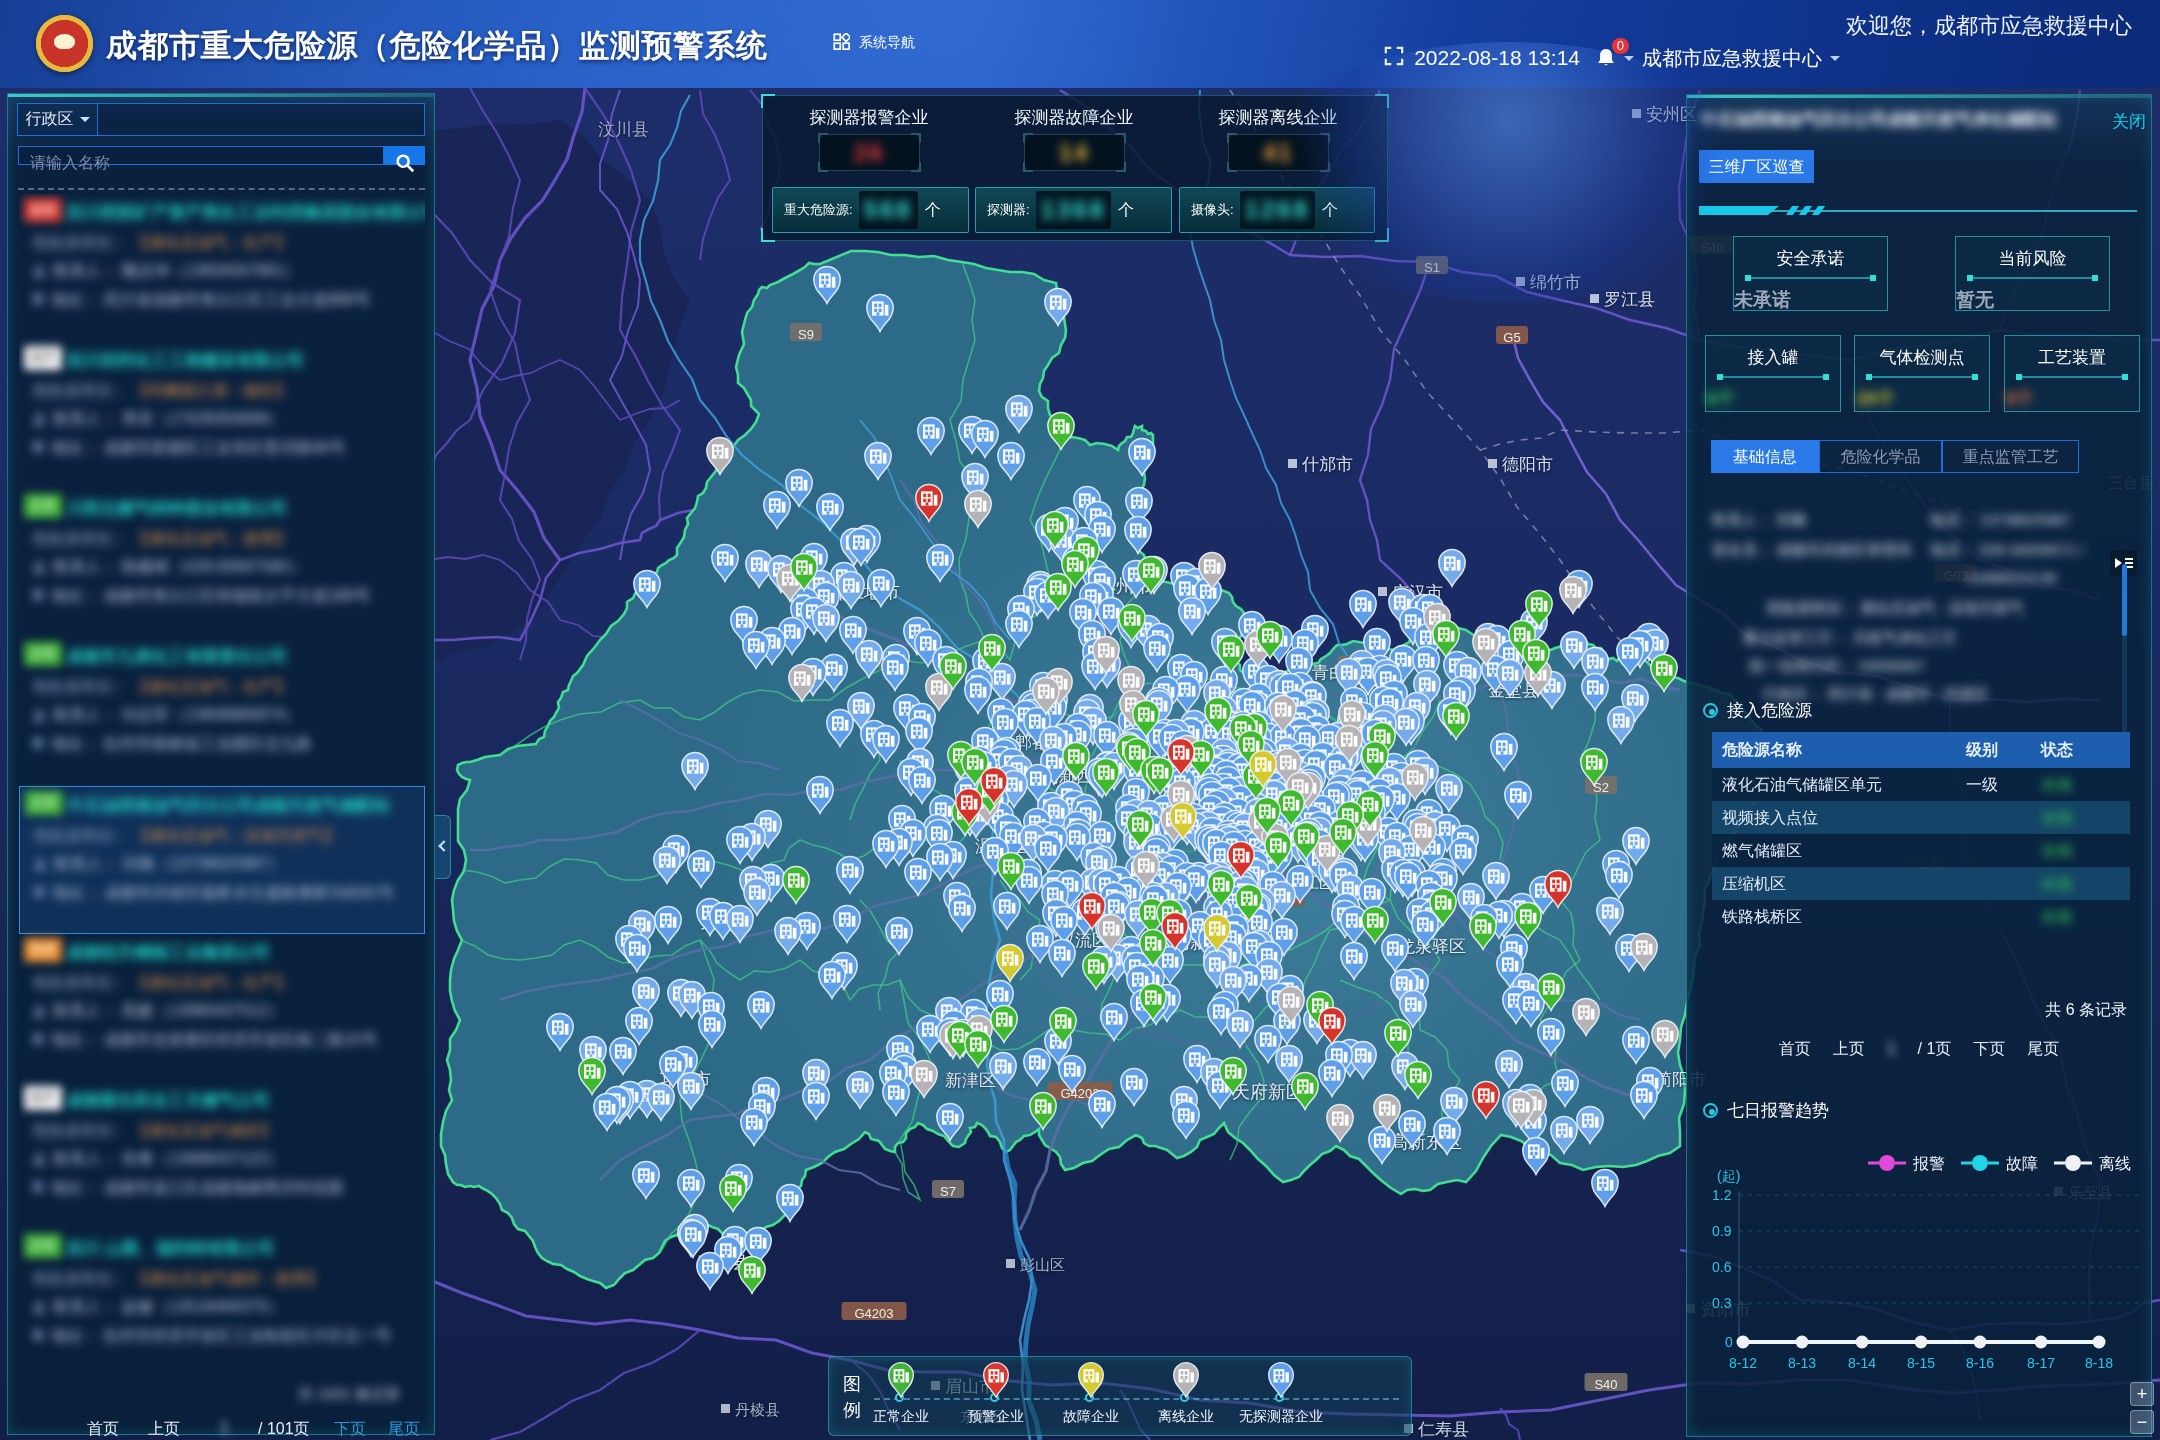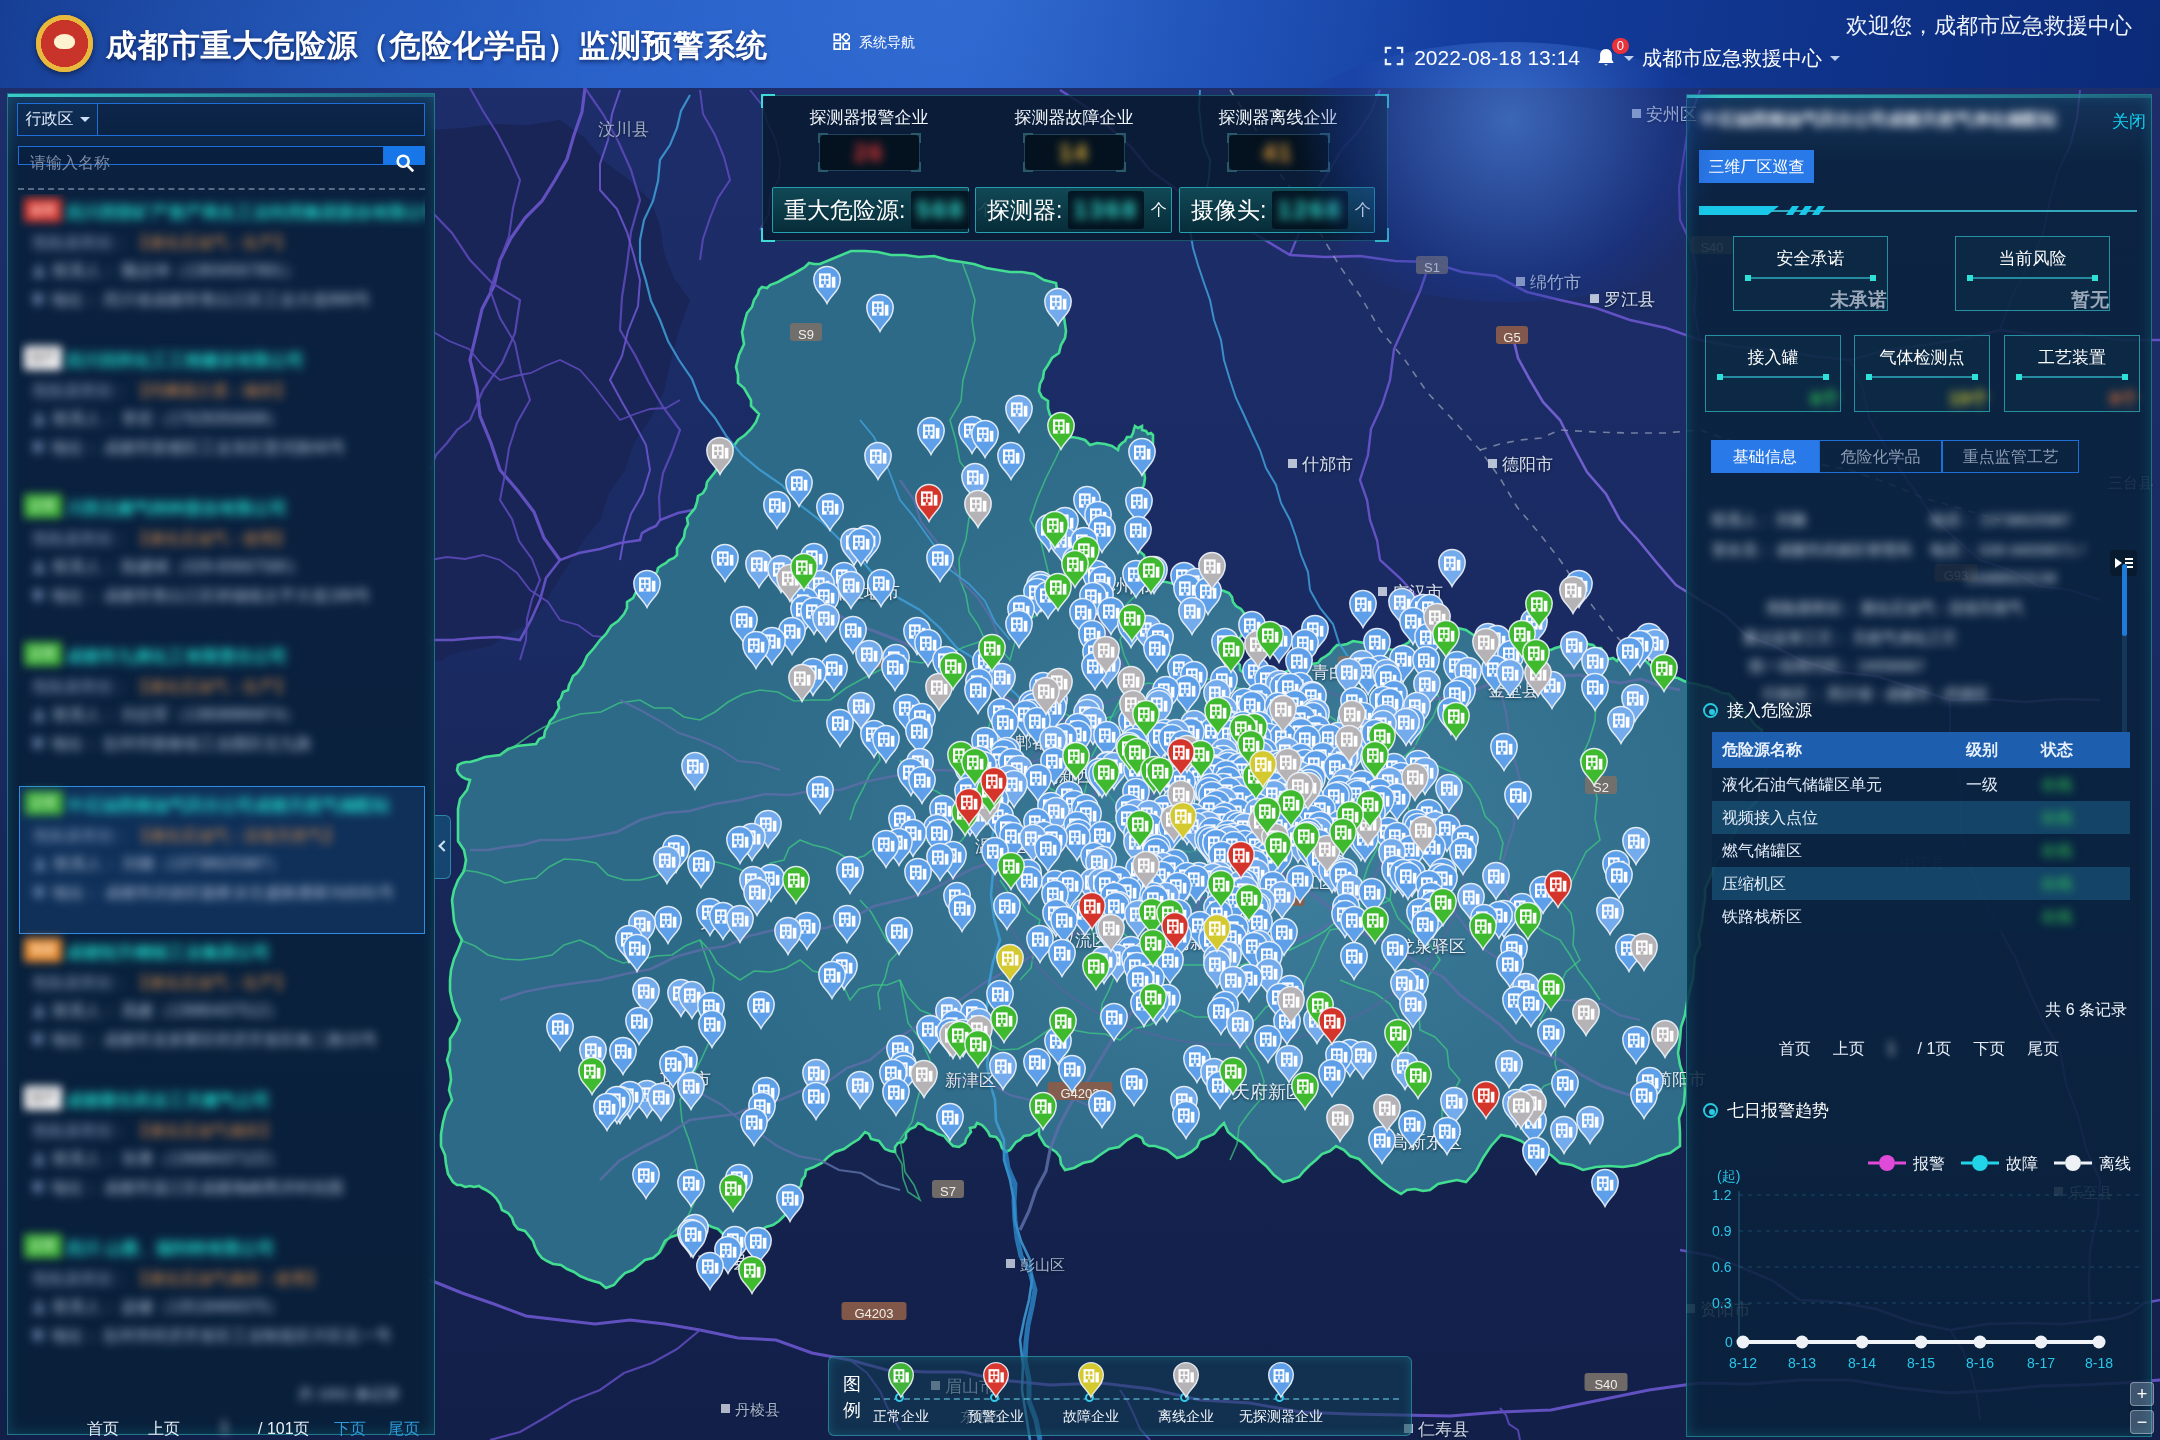--- a/index.html
+++ b/index.html
@@ -73,21 +73,21 @@
 .corn i.c{left:-2px;bottom:-2px;border-right:none;border-top:none}
 .corn i.d{right:-2px;bottom:-2px;border-left:none;border-top:none}
 #ts .col{position:absolute;top:10px;width:208px;text-align:center}
 #ts .col .t{font-size:17px;color:#f2f6fc}
 #ts .led{margin:6px auto 0;width:99px;height:35px;background:#04121f;border-radius:4px;position:relative;
  box-shadow:0 0 0 1px rgba(70,140,160,.35)}
 #ts .led i{border-color:#2a5a6a;width:10px;height:10px}
 #ts .led span{font-size:24px;font-weight:bold;line-height:35px;letter-spacing:2px}
 #ts .bb{position:absolute;top:91px;height:46px;background:linear-gradient(180deg,rgba(18,76,88,.92),rgba(8,46,58,.92));
  border:1px solid rgba(42,184,200,.8);display:flex;align-items:center;border-radius:2px}
-#ts .bb .lb{font-size:23px;color:#fff;margin-left:11px;white-space:nowrap}
+#ts .bb .lb{font-size:13px;color:#fff;margin-left:11px;white-space:nowrap}
 #ts .bb .dg{background:rgba(3,18,30,.9);margin-left:6px;padding:0 5px;height:38px;border-radius:3px}
 #ts .bb .dg span{font-size:24px;font-weight:bold;color:#35e8d8;line-height:38px;letter-spacing:3px}
 #ts .bb .ge{font-size:16px;color:#fff;margin:0 0 0 7px}
 
 #lg{left:828px;top:1356px;width:584px;height:80px;background:rgba(18,62,84,.55);
  border:1px solid rgba(60,190,205,.55);border-radius:6px;position:absolute;z-index:20;box-shadow:0 0 12px rgba(30,180,190,.25) inset}
 #lg .gt{position:absolute;left:14px;top:14px;width:20px;font-size:18px;color:#fff;line-height:26px}
 #lg .dl{position:absolute;left:45px;right:12px;top:41px;border-top:2px dashed rgba(110,220,245,.5)}
 #lg .nd{position:absolute;top:-7px;width:9px;height:9px;border-radius:50%;border:2px solid #35c8e8;background:#0a2a40}
 #lg .lab{position:absolute;top:51px;font-size:14px;color:#f2f6fc;white-space:nowrap;transform:translateX(-50%)}
@@ -100,21 +100,21 @@
 #rp .btn3d{position:absolute;left:12px;top:55px;width:115px;height:33px;background:#2979e8;color:#fff;
  font-size:16px;text-align:center;line-height:33px;white-space:nowrap}
 #rp .pbar{position:absolute;left:12px;top:111px;right:14px;height:10px}
 #rp .pbar .ln{position:absolute;left:0;top:4px;right:0;border-top:2px solid rgba(60,200,220,.8)}
 #rp .pbar .tri{position:absolute;left:0;top:0;width:80px;height:9px;background:#19c8e8;clip-path:polygon(0 0,100% 0,86% 100%,0 100%)}
 #rp .pbar .sl{position:absolute;top:0;width:7px;height:9px;background:#19c8e8;transform:skewX(-35deg)}
 .hbox{position:absolute;border:1px solid rgba(42,170,185,.8);background:rgba(14,52,74,.35)}
 .hbox .bt{text-align:center;font-size:17px;color:#fff;margin-top:10px;white-space:nowrap}
 .hbox .bline{position:relative;margin:7px 14px 0;border-top:2px solid rgba(40,150,170,.9)}
 .hbox .bline i{position:absolute;top:-4px;width:6px;height:6px;background:#2de0d8}
-.hbox .bv{text-align:right;font-size:19px;color:#9aa8ba;margin-top:8px;font-weight:bold}
+.hbox .bv{text-align:left;font-size:19px;color:#9aa8ba;margin-top:8px;font-weight:bold}
 .tabs{position:absolute;left:24px;top:345px;width:368px;height:33px;display:flex}
 .tabs .tb{border:1px solid #1e6fd9;font-size:16px;color:#8e9cb4;text-align:center;line-height:31px;white-space:nowrap}
 .tabs .tb.on{background:#2979e8;color:#fff;border-color:#2979e8}
 #rp .inf{position:absolute;font-size:15px;color:#dfe8f4;white-space:nowrap}
 #rp .exp{position:absolute;right:14px;top:455px;width:27px;height:26px;background:rgba(8,26,44,.85);border-radius:4px}
 #rp .exp:before{content:"";position:absolute;left:5px;top:8px;width:0;height:0;border:5px solid transparent;border-left:7px solid #fff}
 #rp .exp:after{content:"";position:absolute;right:4px;top:8px;width:8px;height:2px;background:#fff;box-shadow:0 4px 0 #fff,0 8px 0 #fff}
 #rp .sbar{position:absolute;right:24px;top:469px;width:5px;height:170px;background:rgba(30,80,120,.45);border-radius:3px}
 #rp .sbar i{position:absolute;left:0;top:0;width:5px;height:72px;background:#1f7ad8;border-radius:3px}
 #rp .sec{position:absolute;left:16px;font-size:17px;color:#fff;font-weight:normal}

